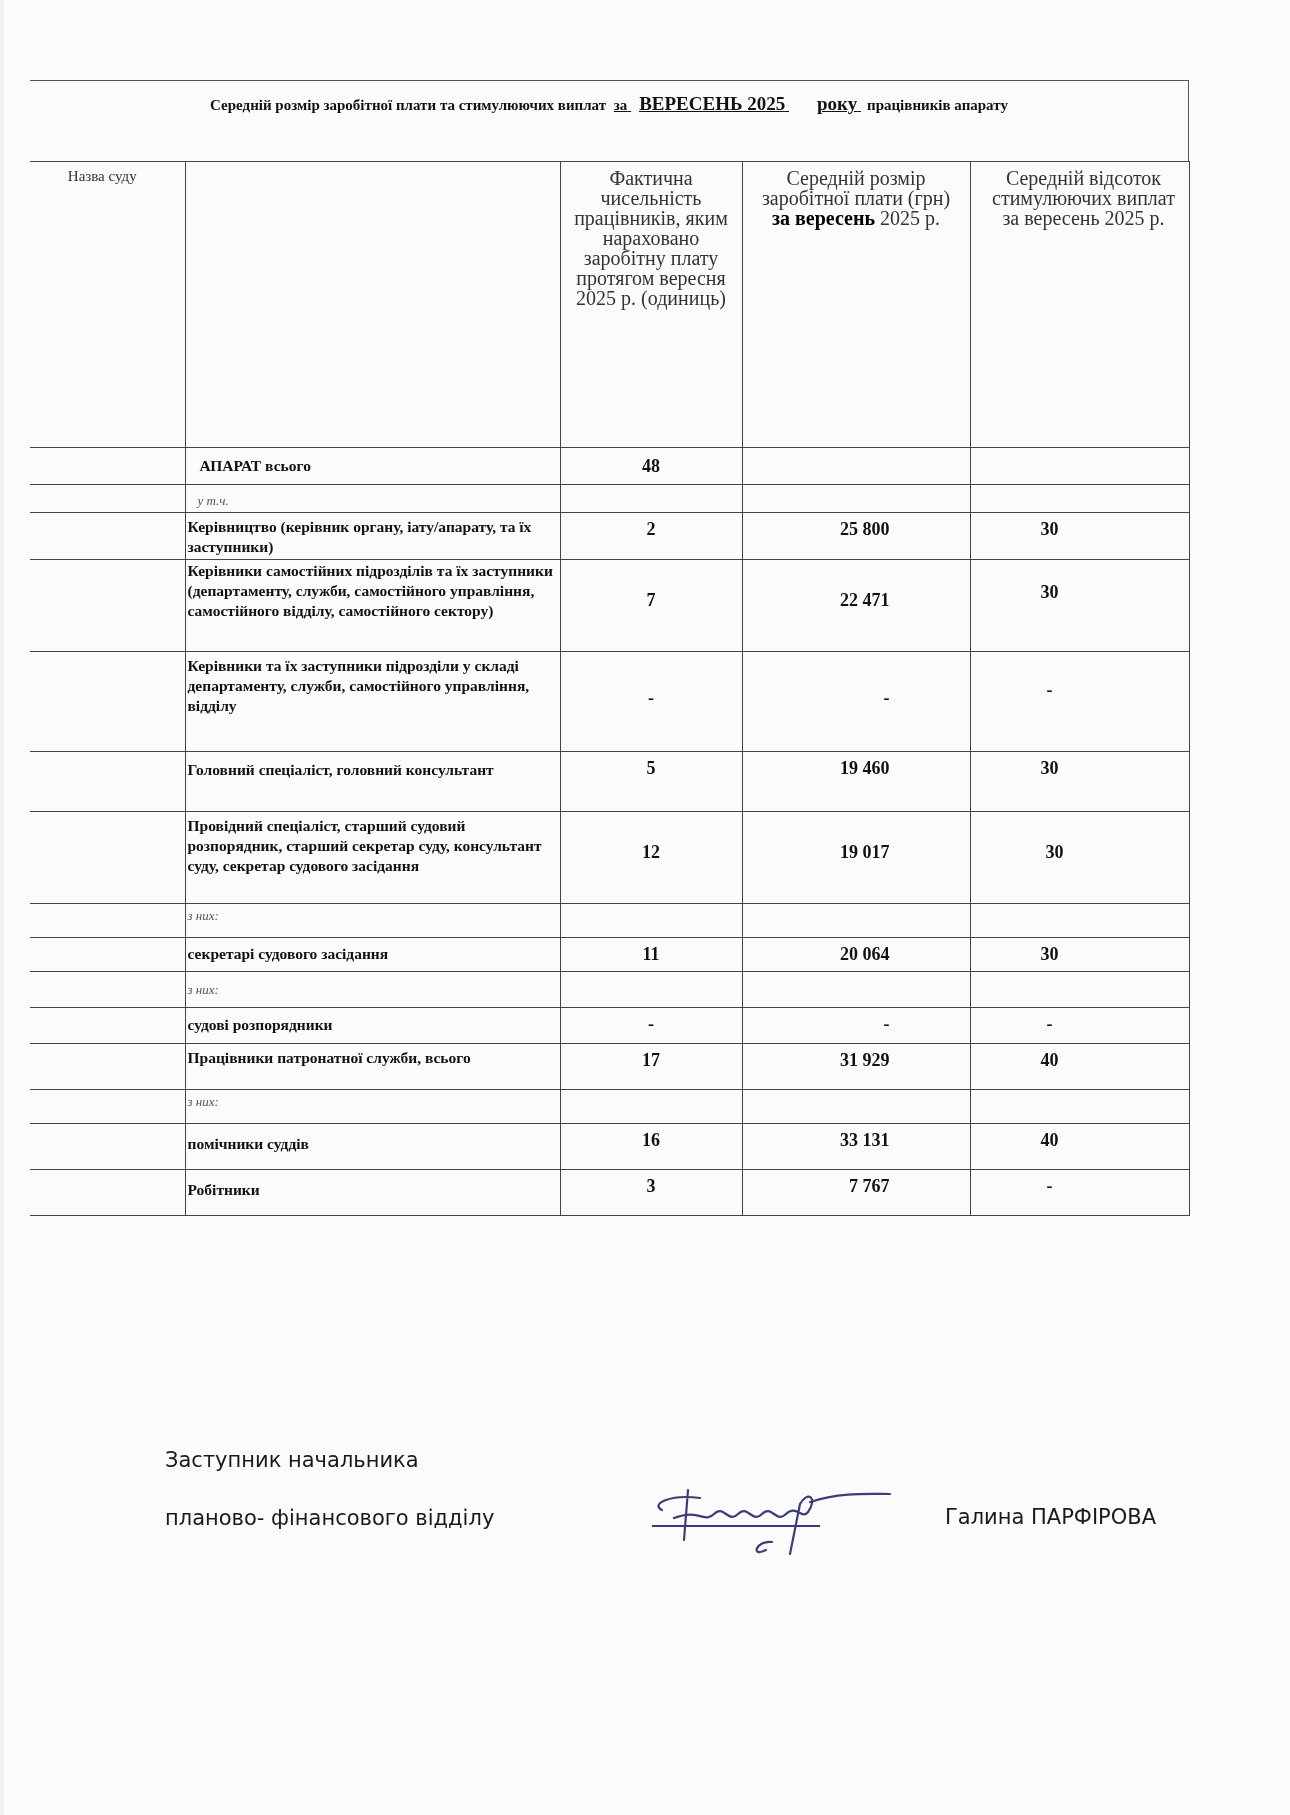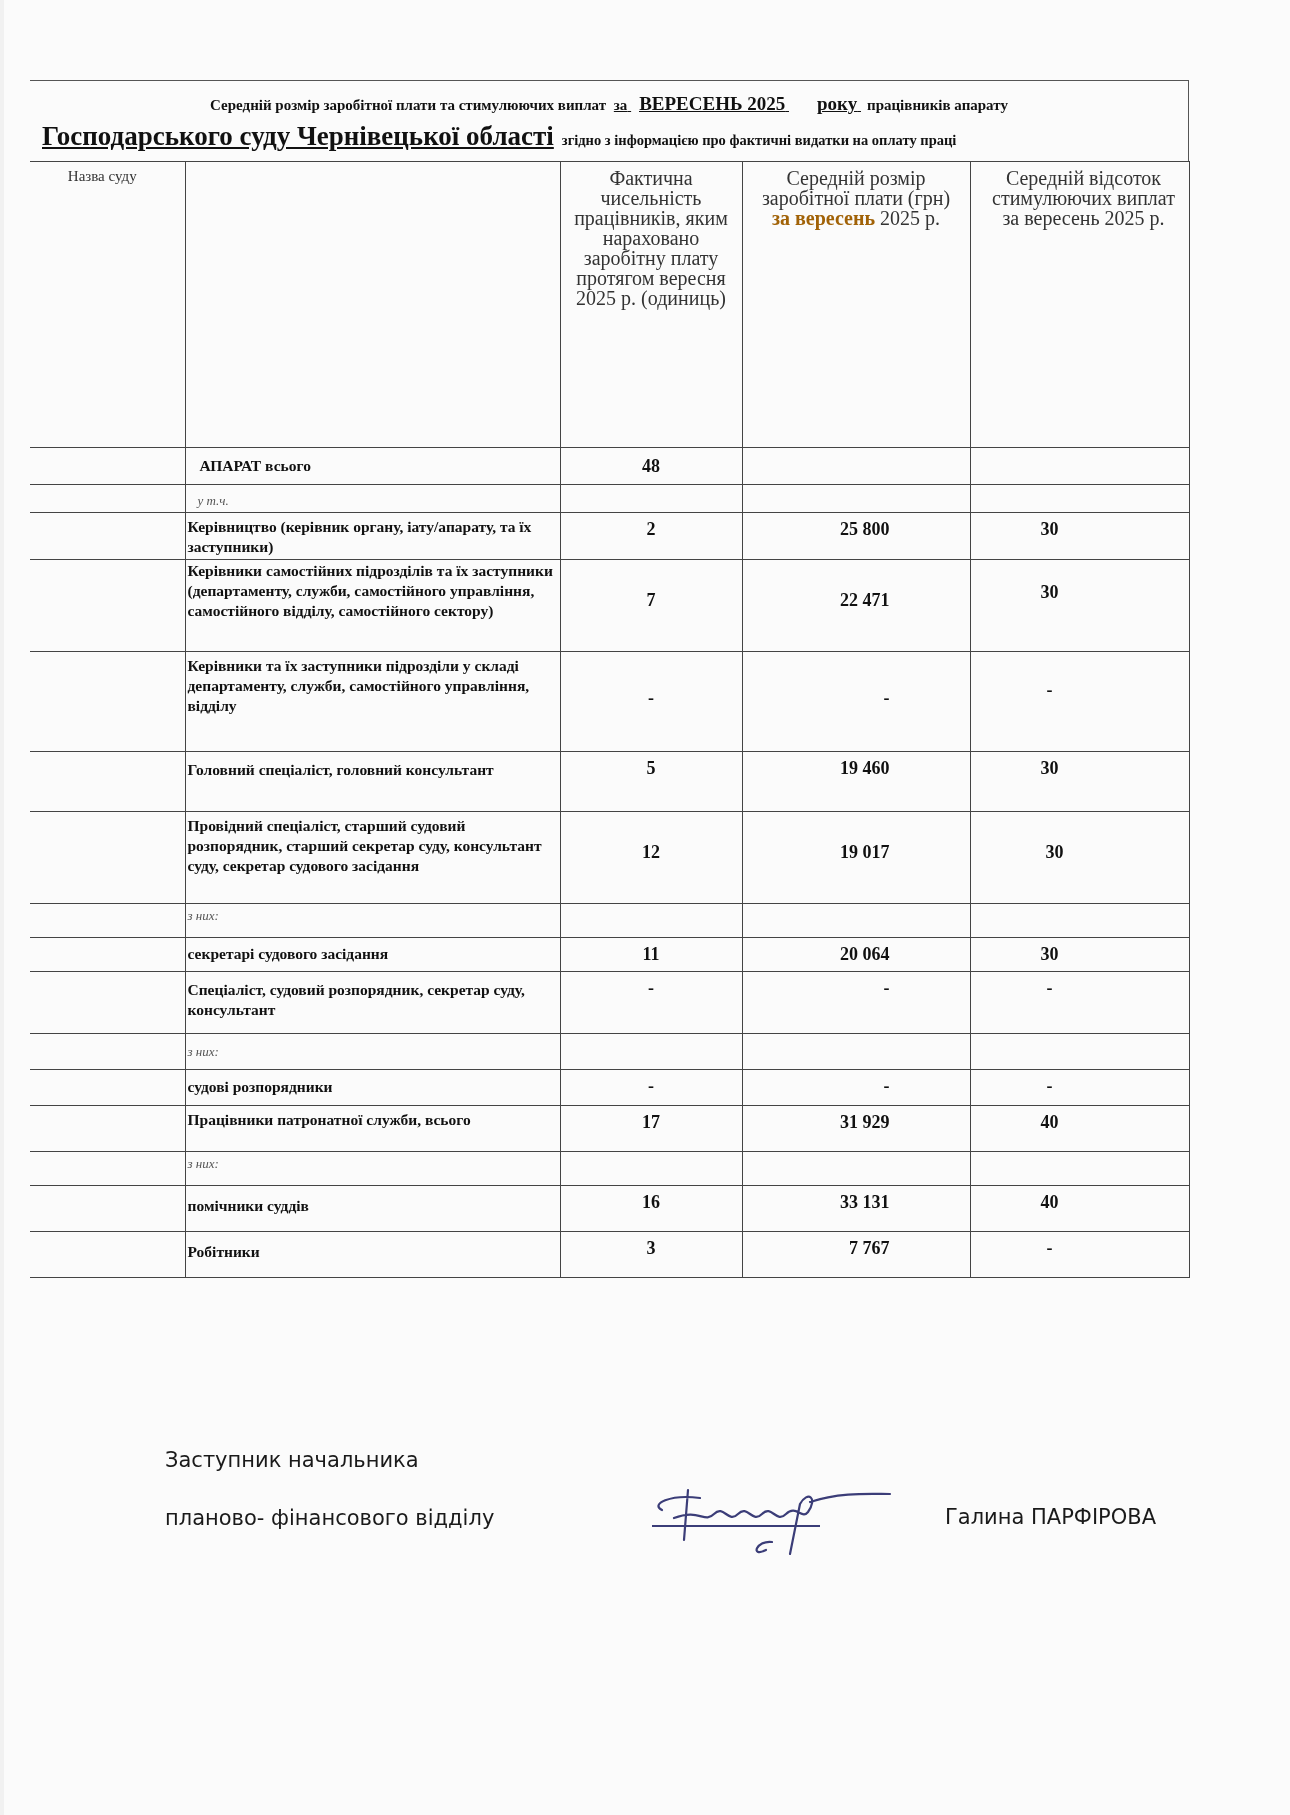--- a/index.html
+++ b/index.html
@@ -42,21 +42,21 @@
     border-left: 1.5px solid #444;
     vertical-align: top;
     padding: 0;
   }
   table.grid td.c1 { border-left: none; }
   table.grid td.c5 { border-right: 1.5px solid #444; }
   table.grid tr.last td { border-bottom: 1.5px solid #444; }
   .hdr td { height: 285px; }
   .hdr .c1 span { display: block; text-align: center; padding-top: 6px; padding-right: 10px; font-size: 15px; color: #333; }
   .hdr .h { display: block; text-align: center; font-size: 20px; line-height: 20px; color: #333; padding-top: 6px; }
-  .hdr .h b { color: #a16207; }
+  .hdr .h b { color: #000000; }
   .lbl { font-family: "Liberation Serif", serif; font-weight: bold; font-size: 15.5px; line-height: 20px; padding: 4px 2px 0 2px; display:block; }
   .lbl.indent { padding-left: 14px; padding-top: 10px;}
   .lbl.sub { font-style: italic; font-weight: normal; font-size: 13px; color: #555; padding-top: 2px; }
   .lbl.sub.indent { padding-left: 12px; padding-top: 6px; }
   .num { display:block; text-align: center; font-weight: bold; font-size: 18px; padding-top: 6px; }
   .num.mid2 { padding-top: 36px; }
   .num.mid3 { padding-top: 30px; }
   .c4 .num { padding-right: 80px; text-align: right; }
   .c5 .num { padding-right: 60px; }
   .sig {
@@ -78,24 +78,20 @@
   <div class="title-box">
     <div class="t1">
       <span>Середній розмір заробітної плати та стимулюючих виплат</span>
       <span style="text-decoration:underline;margin-left:4px;">
         <span>за</span>
         <span class="u" style="margin-left:8px;">ВЕРЕСЕНЬ 2025</span>
         <span class="u2">року</span>
       </span>
       <span style="margin-left:6px;">працівників апарату</span>
     </div>
-    <div class="t2">
-      <span class="court">Господарського суду Чернівецької області</span>
-      <span class="rest">згідно з інформацією про фактичні видатки на оплату праці</span>
-    </div>
   </div>
 
   <table class="grid">
     <colgroup>
       <col style="width:155px">
         <col style="width:375px">
         <col style="width:182px">
         <col style="width:228px">
         <col style="width:219px">
     </colgroup>
@@ -236,35 +232,20 @@
       <td class="c3">
             <span class="num">11</span>
           </td>
       <td class="c4">
             <span class="num">20 064</span>
           </td>
       <td class="c5">
             <span class="num">30</span>
           </td>
     </tr>
-    <tr style="height:62px">
-      <td class="c1"></td>
-      <td class="c2">
-            <span class="lbl" style="padding-top:8px">Спеціаліст, судовий розпорядник, секретар суду, консультант</span>
-          </td>
-      <td class="c3">
-            <span class="num">-</span>
-          </td>
-      <td class="c4">
-            <span class="num">-</span>
-          </td>
-      <td class="c5">
-            <span class="num">-</span>
-          </td>
-    </tr>
     <tr style="height:36px">
       <td class="c1"></td>
       <td class="c2">
             <span class="lbl sub" style="padding-top:8px">з них:</span>
           </td>
       <td class="c3"></td>
           <td class="c4"></td>
           <td class="c5"></td>
     </tr>
     <tr style="height:36px">

